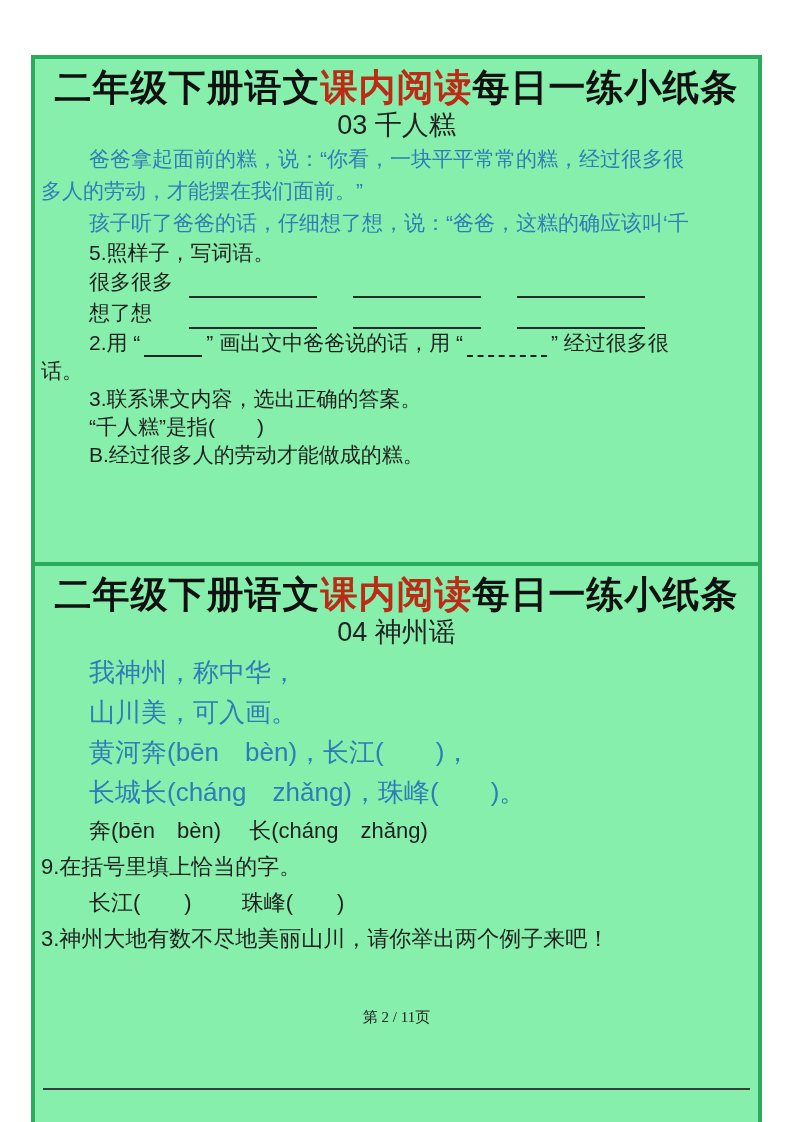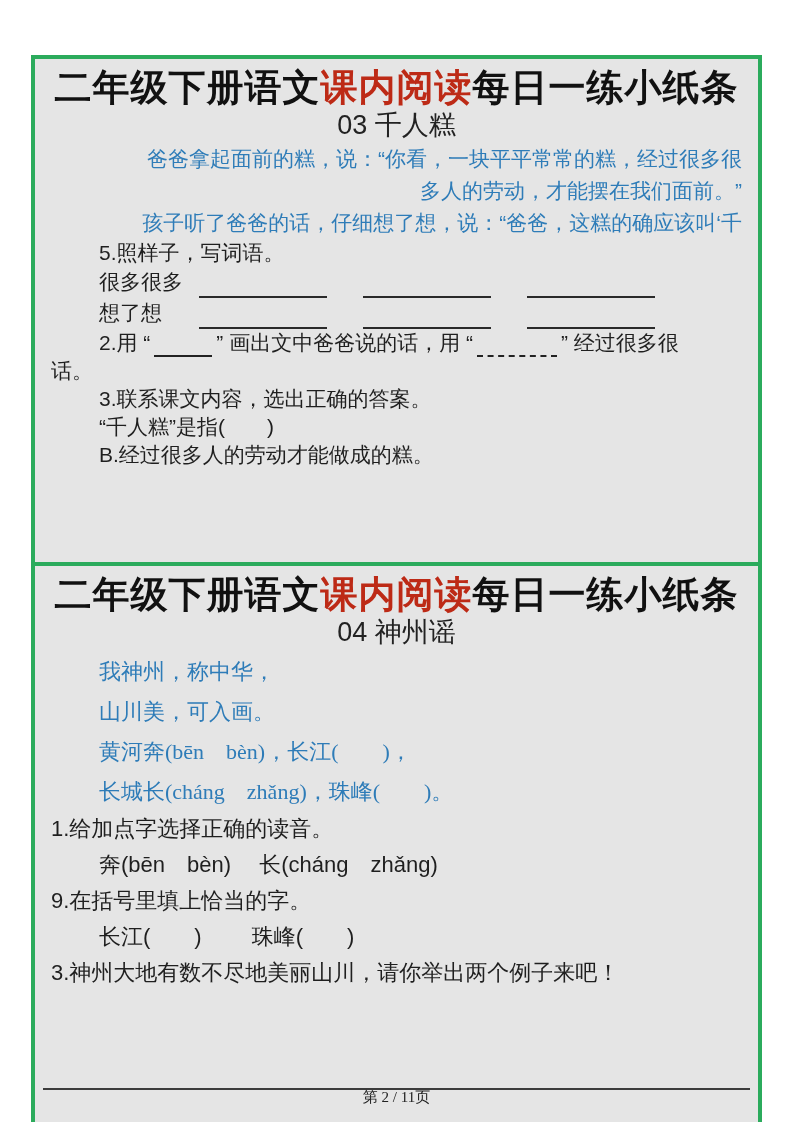--- a/index.html
+++ b/index.html
@@ -16,22 +16,22 @@
     position: relative;
     font-family: "Liberation Sans", sans-serif;
     color: var(--ink);
   }
   .card {
     position: absolute;
     left: 31px;
     width: 731px;
     height: 570px;
     border: 4px solid var(--green);
-    background: #e5e5e5;
-    padding: 2px 16px;
+    background: #86efac;
+    padding: 2px 6px;
     overflow: hidden;
   }
   #card1 { top: 55px; }
   #card2 { top: 562px; }
 
   .card-title {
     margin-top: 4px;
     text-align: center;
     font-family: "Liberation Serif", serif;
     font-weight: bold;
@@ -44,21 +44,21 @@
   .card-title .hl { color: var(--red); }
 
   .lesson {
     margin-top: 0;
     text-align: center;
     font-size: 27px;
     line-height: 28px;
     color: #222222;
   }
 
-  .passage { margin-top: 4px; color: var(--blue); text-align: right; }
+  .passage { margin-top: 4px; color: var(--blue); }
   .passage .line { font-size: 21px; line-height: 32px; }
   .indent { padding-left: 48px; }
 
   .q { font-size: 21px; color: var(--ink); }
   #card1 .q { line-height: 28px; }
 
   .blank-row { padding-left: 48px; font-size: 21px; line-height: 30px; white-space: nowrap; }
   .blank-label { display: inline-block; width: 100px; }
   .blank {
     display: inline-block;
@@ -75,35 +75,35 @@
     margin: 0 4px;
   }
   .dblank {
     display: inline-block; width: 80px; height: 12px;
     border-bottom: 2px dashed #222222; vertical-align: -7px;
     margin: 0 4px;
   }
 
   
   .poem { margin-top: 6px; color: var(--blue); }
-  .poem .line { font-size: 22px; line-height: 40px; padding-left: 48px; font-family: Liberation Serif, serif; }
+  .poem .line { font-size: 26px; line-height: 40px; padding-left: 48px; }
   #card2 .q { font-size: 22px; line-height: 34px; }
   .option-row { padding-left: 48px; font-size: 22px; line-height: 38px; color: var(--ink); }
 
   .answer-line {
     position: absolute;
     left: 8px; right: 8px;
     border-top: 2px solid #3c3c3c;
   }
   #answer-line-1 { bottom: 38px; }
   #answer-line-2 { bottom: 4px; }
 
   .footer {
     position: absolute;
-    top: 1088px;
+    top: 1008px;
     left: 0; width: 100%;
     text-align: center;
     font-family: "Liberation Serif", serif;
     font-size: 15px;
     color: #222222;
   }
 </style>
 </head>
 <body>
 
@@ -144,21 +144,20 @@
   </div>
   <div class="lesson">04 神州谣</div>
 
   <div class="poem">
     <div class="line">我神州，称中华，</div>
     <div class="line">山川美，可入画。</div>
     <div class="line">黄河奔(bēn　bèn)，长江(　　)，</div>
     <div class="line">长城长(cháng　zhǎng)，珠峰(　　)。</div>
   </div>
 
-  <div class="q">1.给加点字选择正确的读音。</div>
   <div class="option-row">奔(bēn　bèn)　 长(cháng　zhǎng)</div>
 
   <div class="q">9.在括号里填上恰当的字。</div>
   <div class="option-row">长江(　　)　　 珠峰(　　)</div>
 
   <div class="q">3.神州大地有数不尽地美丽山川，请你举出两个例子来吧！</div>
 
   <div class="answer-line" id="answer-line-1"></div>
   <div class="answer-line" id="answer-line-2"></div>
 </div>

